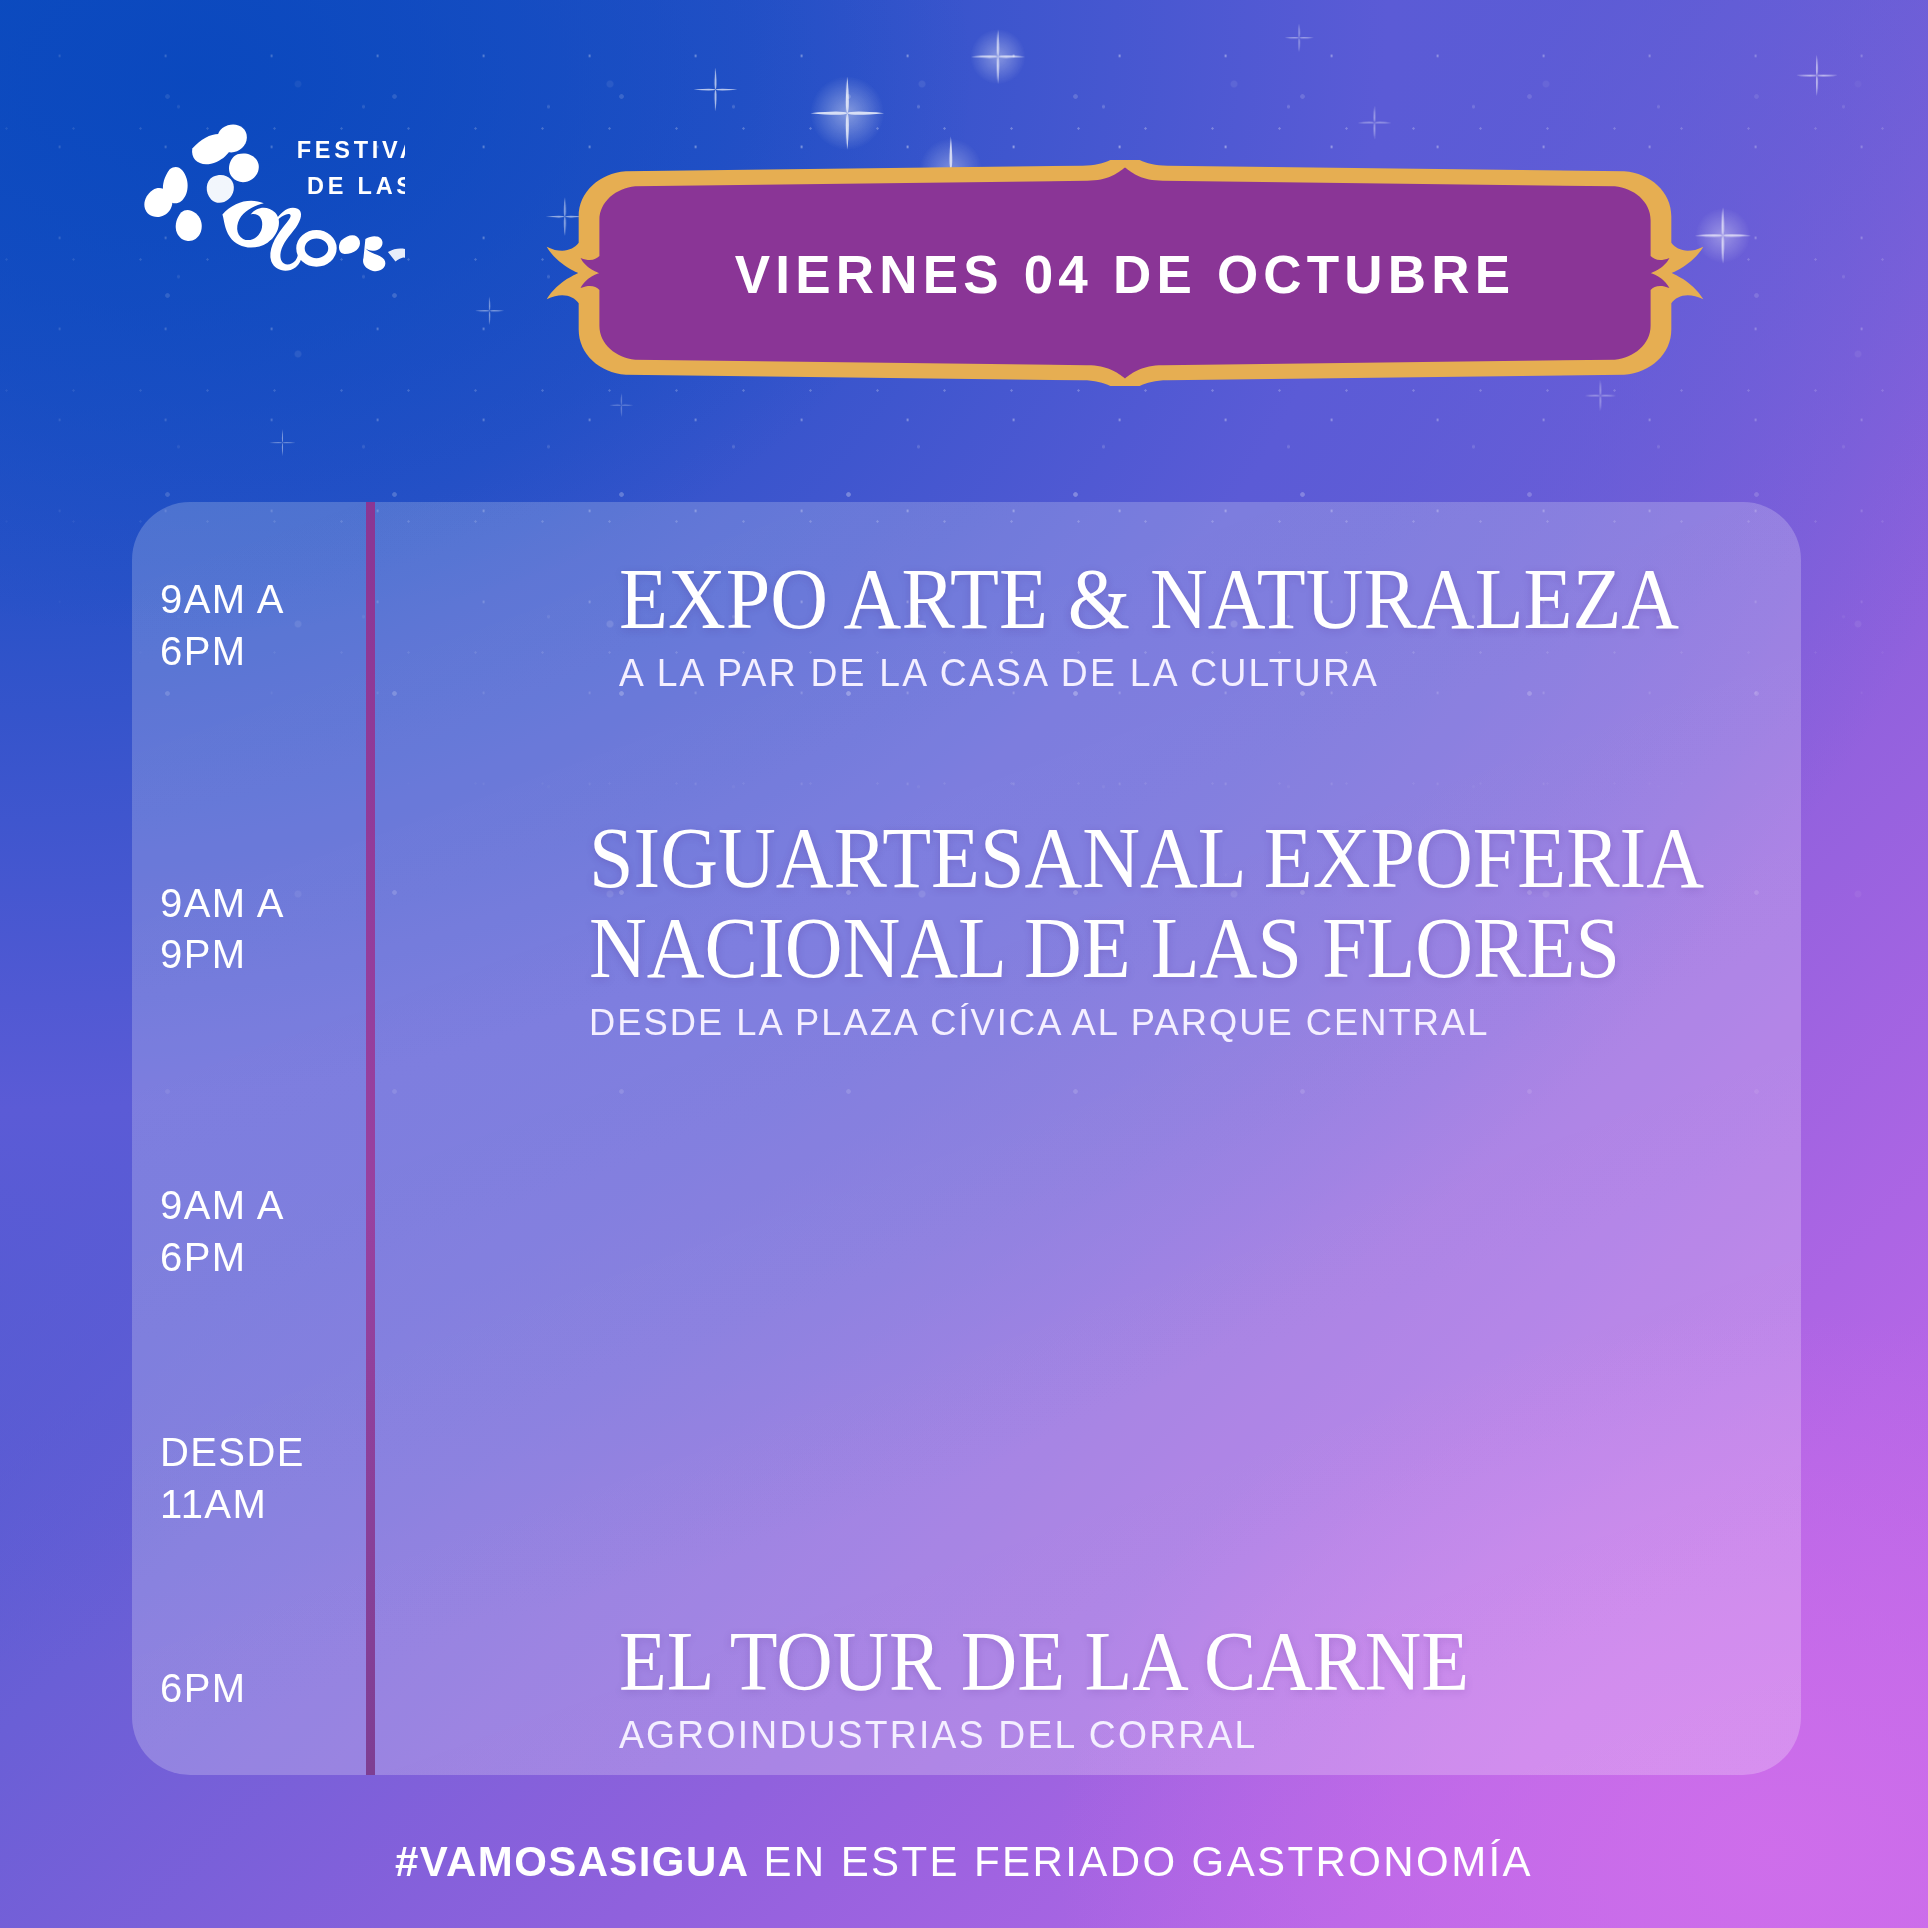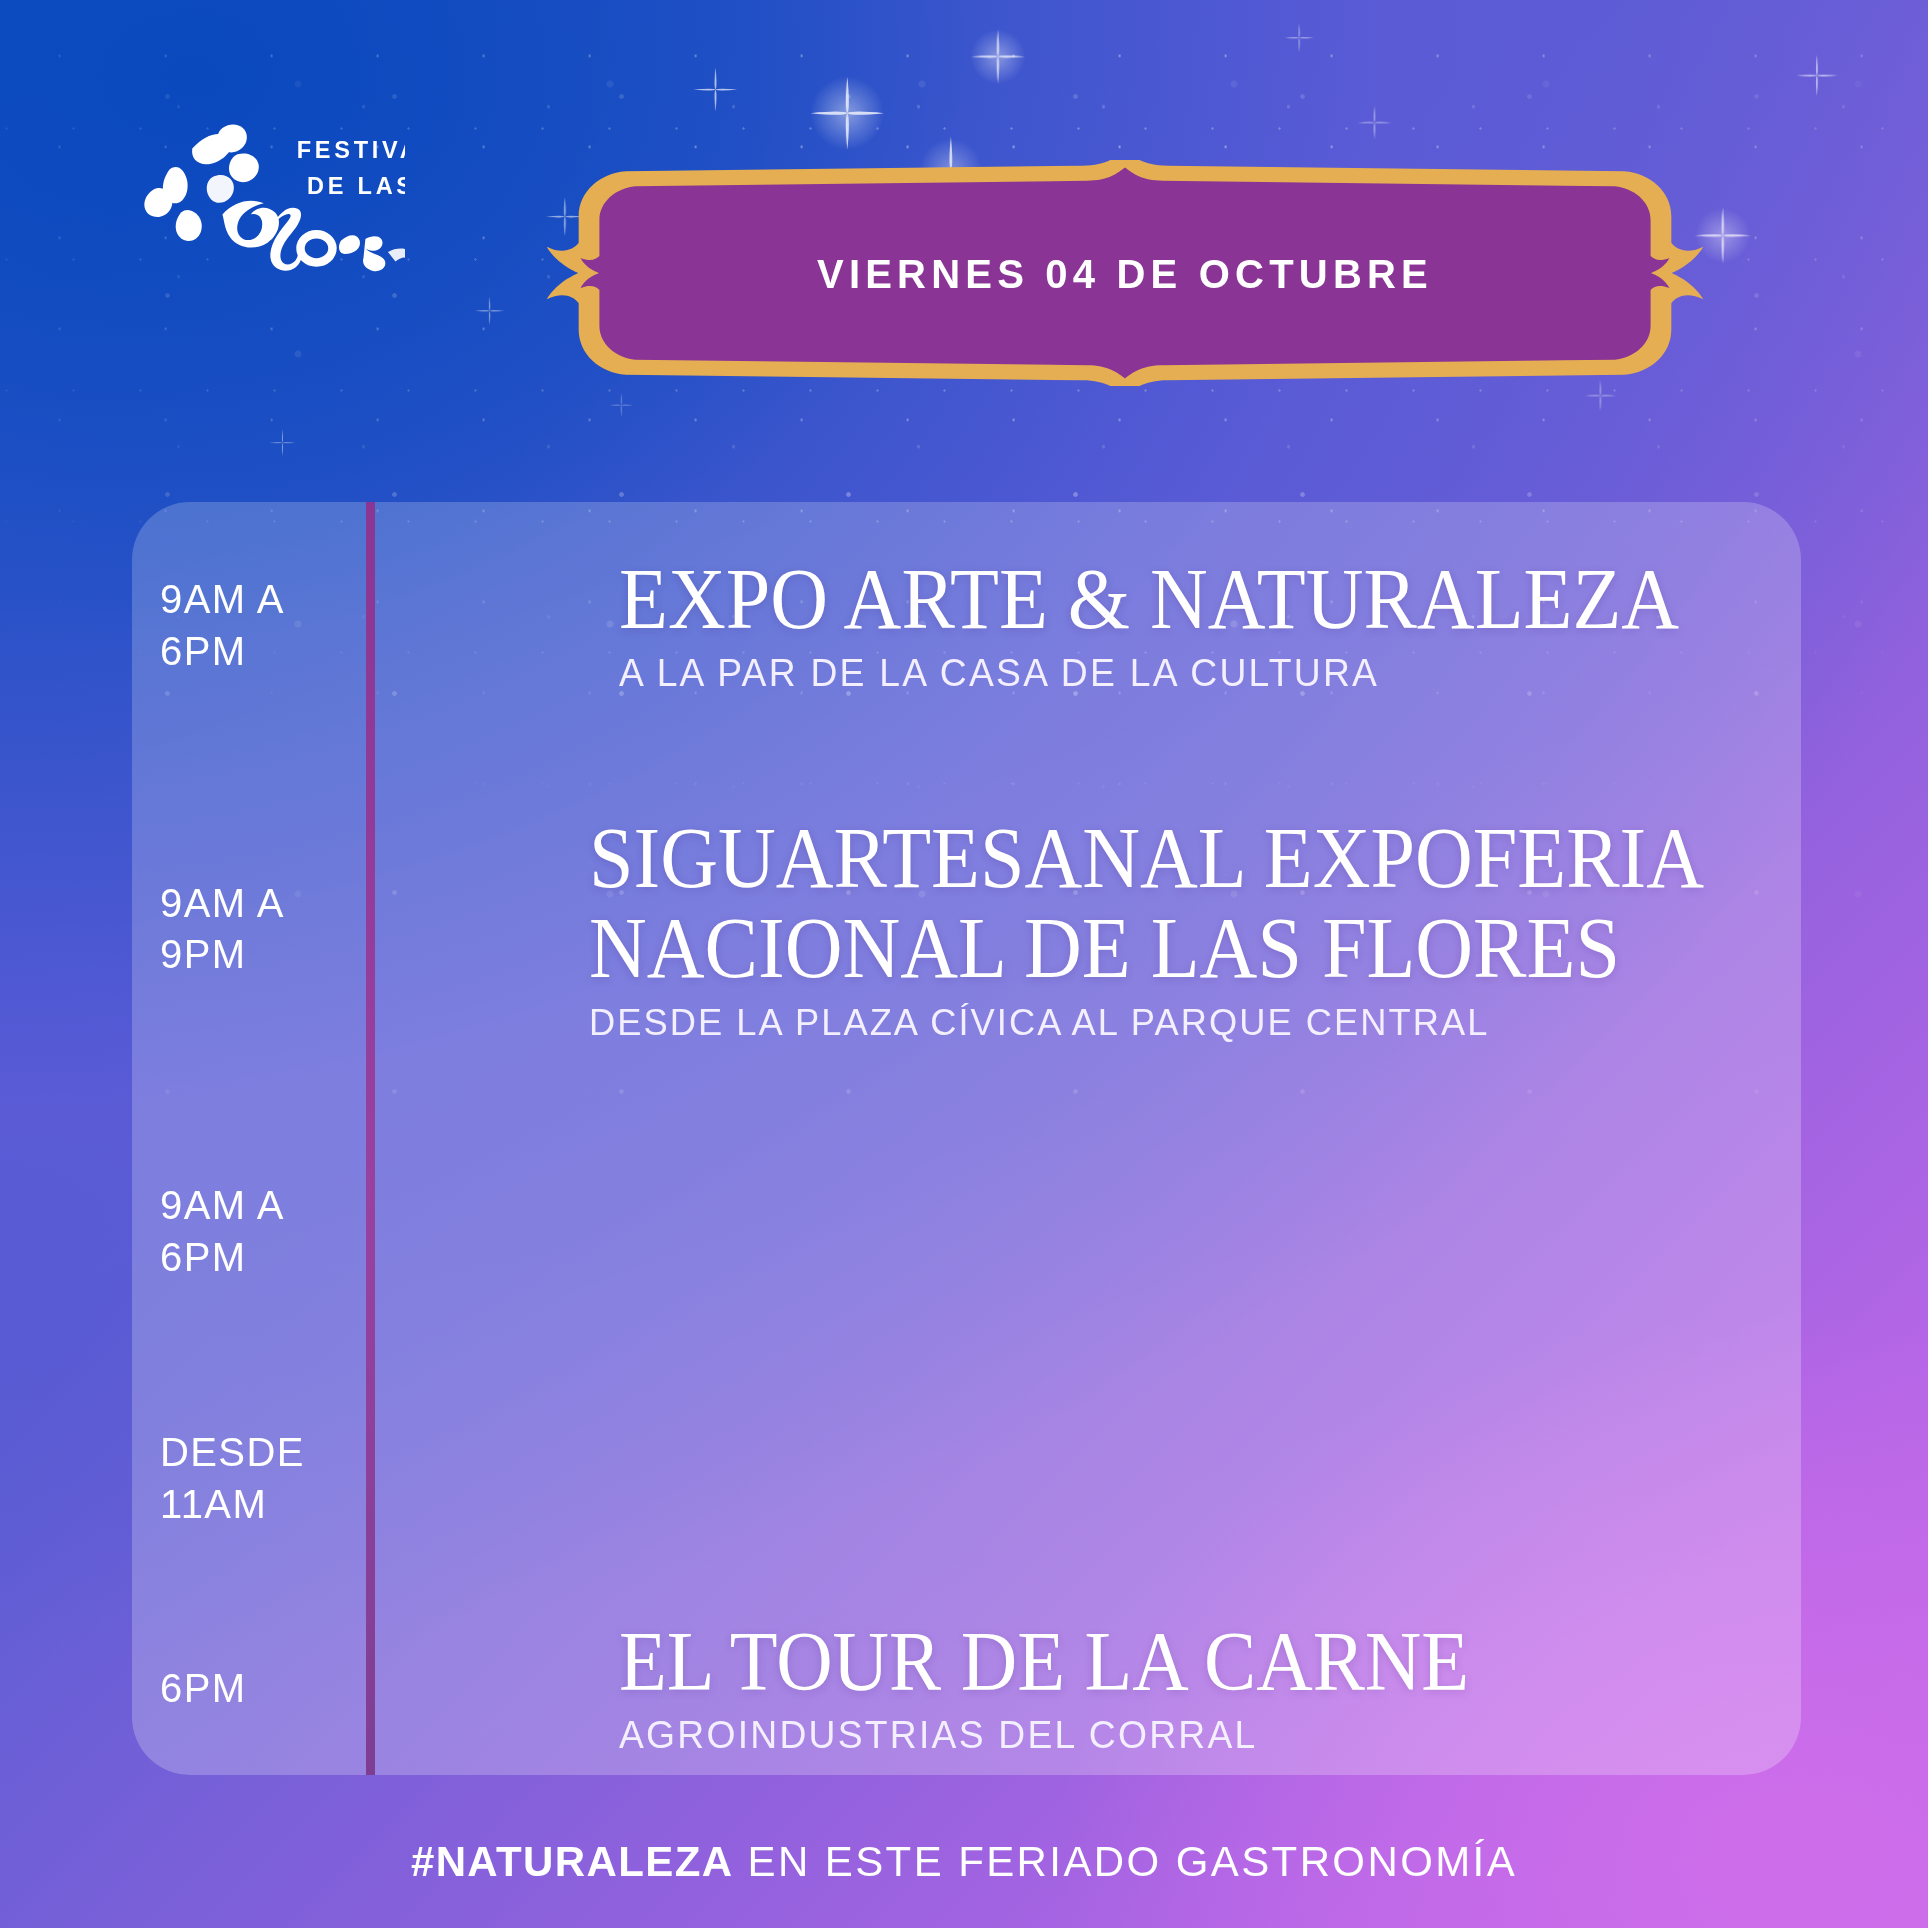--- a/index.html
+++ b/index.html
@@ -57,21 +57,21 @@
 
   
   .logo { position:absolute; left:132px; top:111px; width:273px; height:174px; }
 
   
   .plaque { position:absolute; left:541px; top:160px; width:1168px; height:226px; }
   .plaque-label {
     position:absolute; inset:0;
     display:flex; align-items:center; justify-content:center;
     color:#ffffff;
-    font-size:40px;
+    font-size:53px;
     font-weight:bold;
     letter-spacing:5.2px;
     text-align:center;
     padding-top:3.8px;
   }
 
   
   .card {
     position:absolute;
     left:132px; top:502px; width:1669px; height:1273px;
@@ -330,16 +330,16 @@
       </div>
       <div class="event-cell">
         <div class="ev-title" style="font-size:85px">EL TOUR DE LA CARNE</div>
         <div class="ev-sub">AGROINDUSTRIAS DEL CORRAL</div>
       </div>
     </div>
 
   </div>
 
   <div class="footer">
-    <b>#NATURALEZA</b><span class="light"> EN ESTE FERIADO GASTRONOMÍA</span>
+    <b>#VAMOSASIGUA</b><span class="light"> EN ESTE FERIADO GASTRONOMÍA</span>
   </div>
 </div>
 
 
 </body></html>

